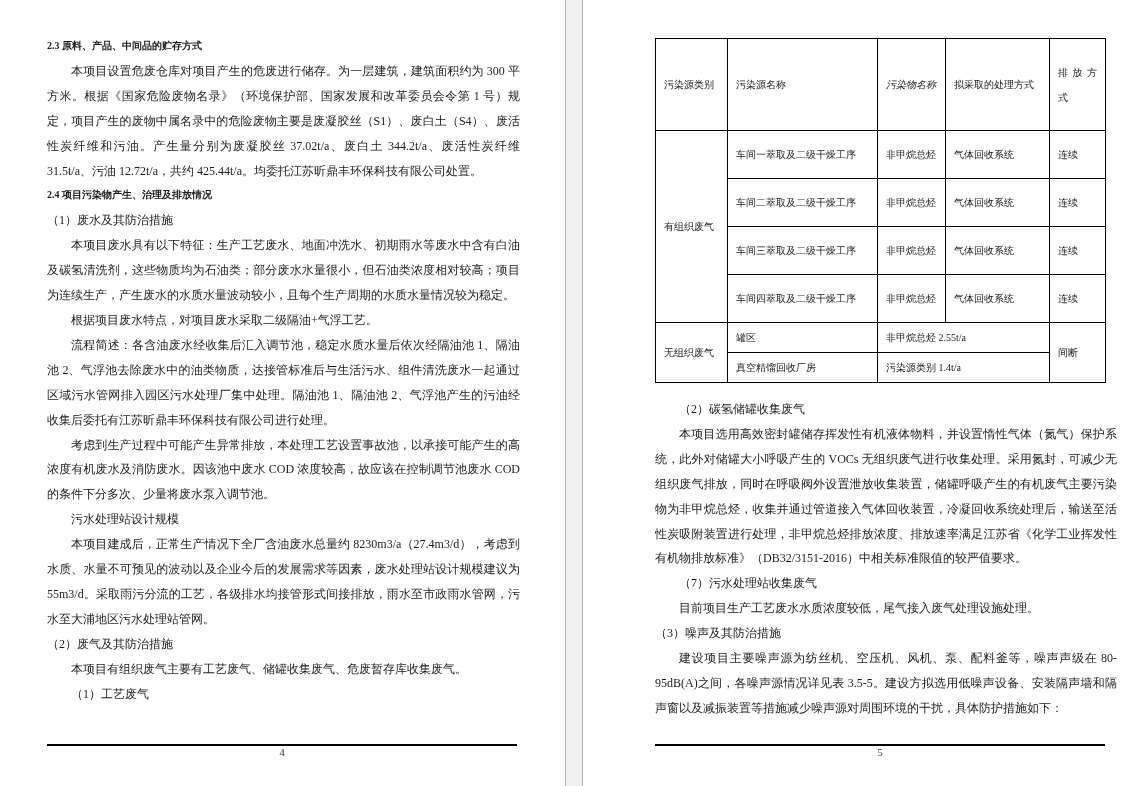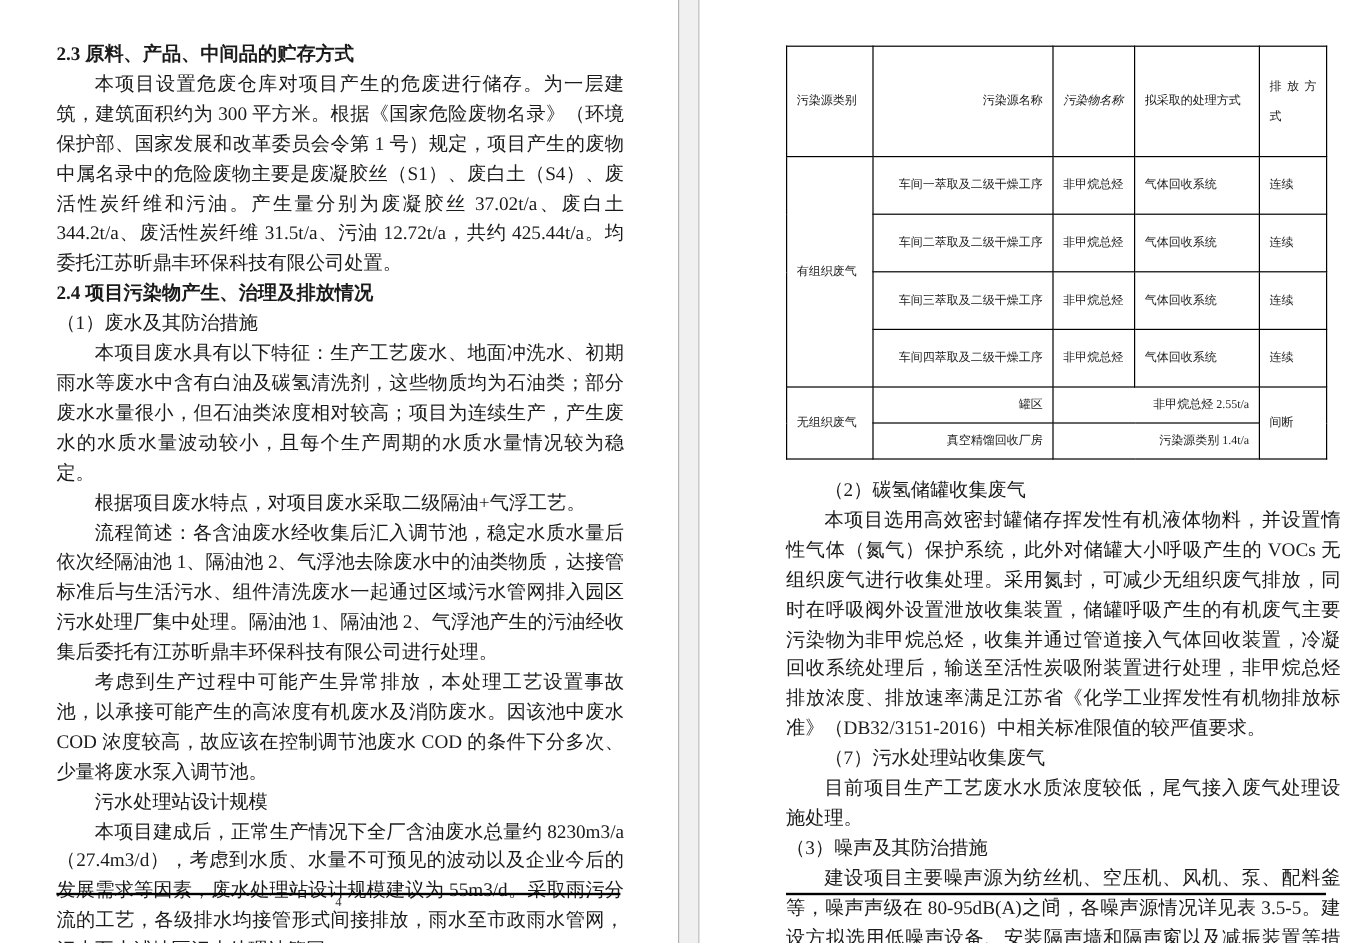--- a/index.html
+++ b/index.html
@@ -13,38 +13,38 @@
   .page-right { left:583px; width:544px; }
 
   .page-gap {
     position:absolute; top:0; left:565px; width:18px; height:786px;
     background:#f0f0f0; border-left:1px solid #b3b3b3; border-right:1px solid #b3b3b3;
   }
 
   .content-left  { position:absolute; left:47px; top:34px; width:473px; }
   .content-right { position:absolute; left:72px; top:38px; width:462px; }
 
-  .blk { font-size:16px; line-height:24.9px; text-align:justify; text-align-last:left; }
-  .heading { font-weight:bold; font-size:16px; }
+  .blk { font-size:12px; line-height:24.9px; text-align:justify; text-align-last:left; }
+  .heading { font-weight:bold; font-size:10px; }
   .para  { text-indent:2em; }
   .flush { text-indent:0; }
 
   table.pollution {
     border-collapse:collapse; table-layout:fixed; width:450px;
     font-size:10px; line-height:25px; color:#1b1b1b;
   }
   table.pollution td, table.pollution th {
     border:1px solid #000; font-weight:normal; padding:2px 8px;
     vertical-align:middle; overflow:hidden;
   }
   .cw1{width:72px;} .cw2{width:150px;} .cw3{width:68px;font-style:italic;} .cw4{width:104px;} .cw5{width:56px;margin-top:15px;}
   tr.hdr th { height:92px; }
   tr.org td { height:48px; }
   tr.unorg td { height:28px; }
-  .c-center { text-align:right; }
+  .c-center { text-align:left; }
   .c-just   { text-align:justify; text-align-last:left; }
 
   .tail { margin-top:14px; }
 
   .footer { position:absolute; top:744px; }
   .footer-left  { left:47px;  width:470px; }
   .footer-right { left:72px;  width:450px; }
   .footer-rule { border-top:2px solid #000; height:0; }
   .page-num { text-align:center; font-size:10.5px; line-height:14px; color:#333; }
 </style>

